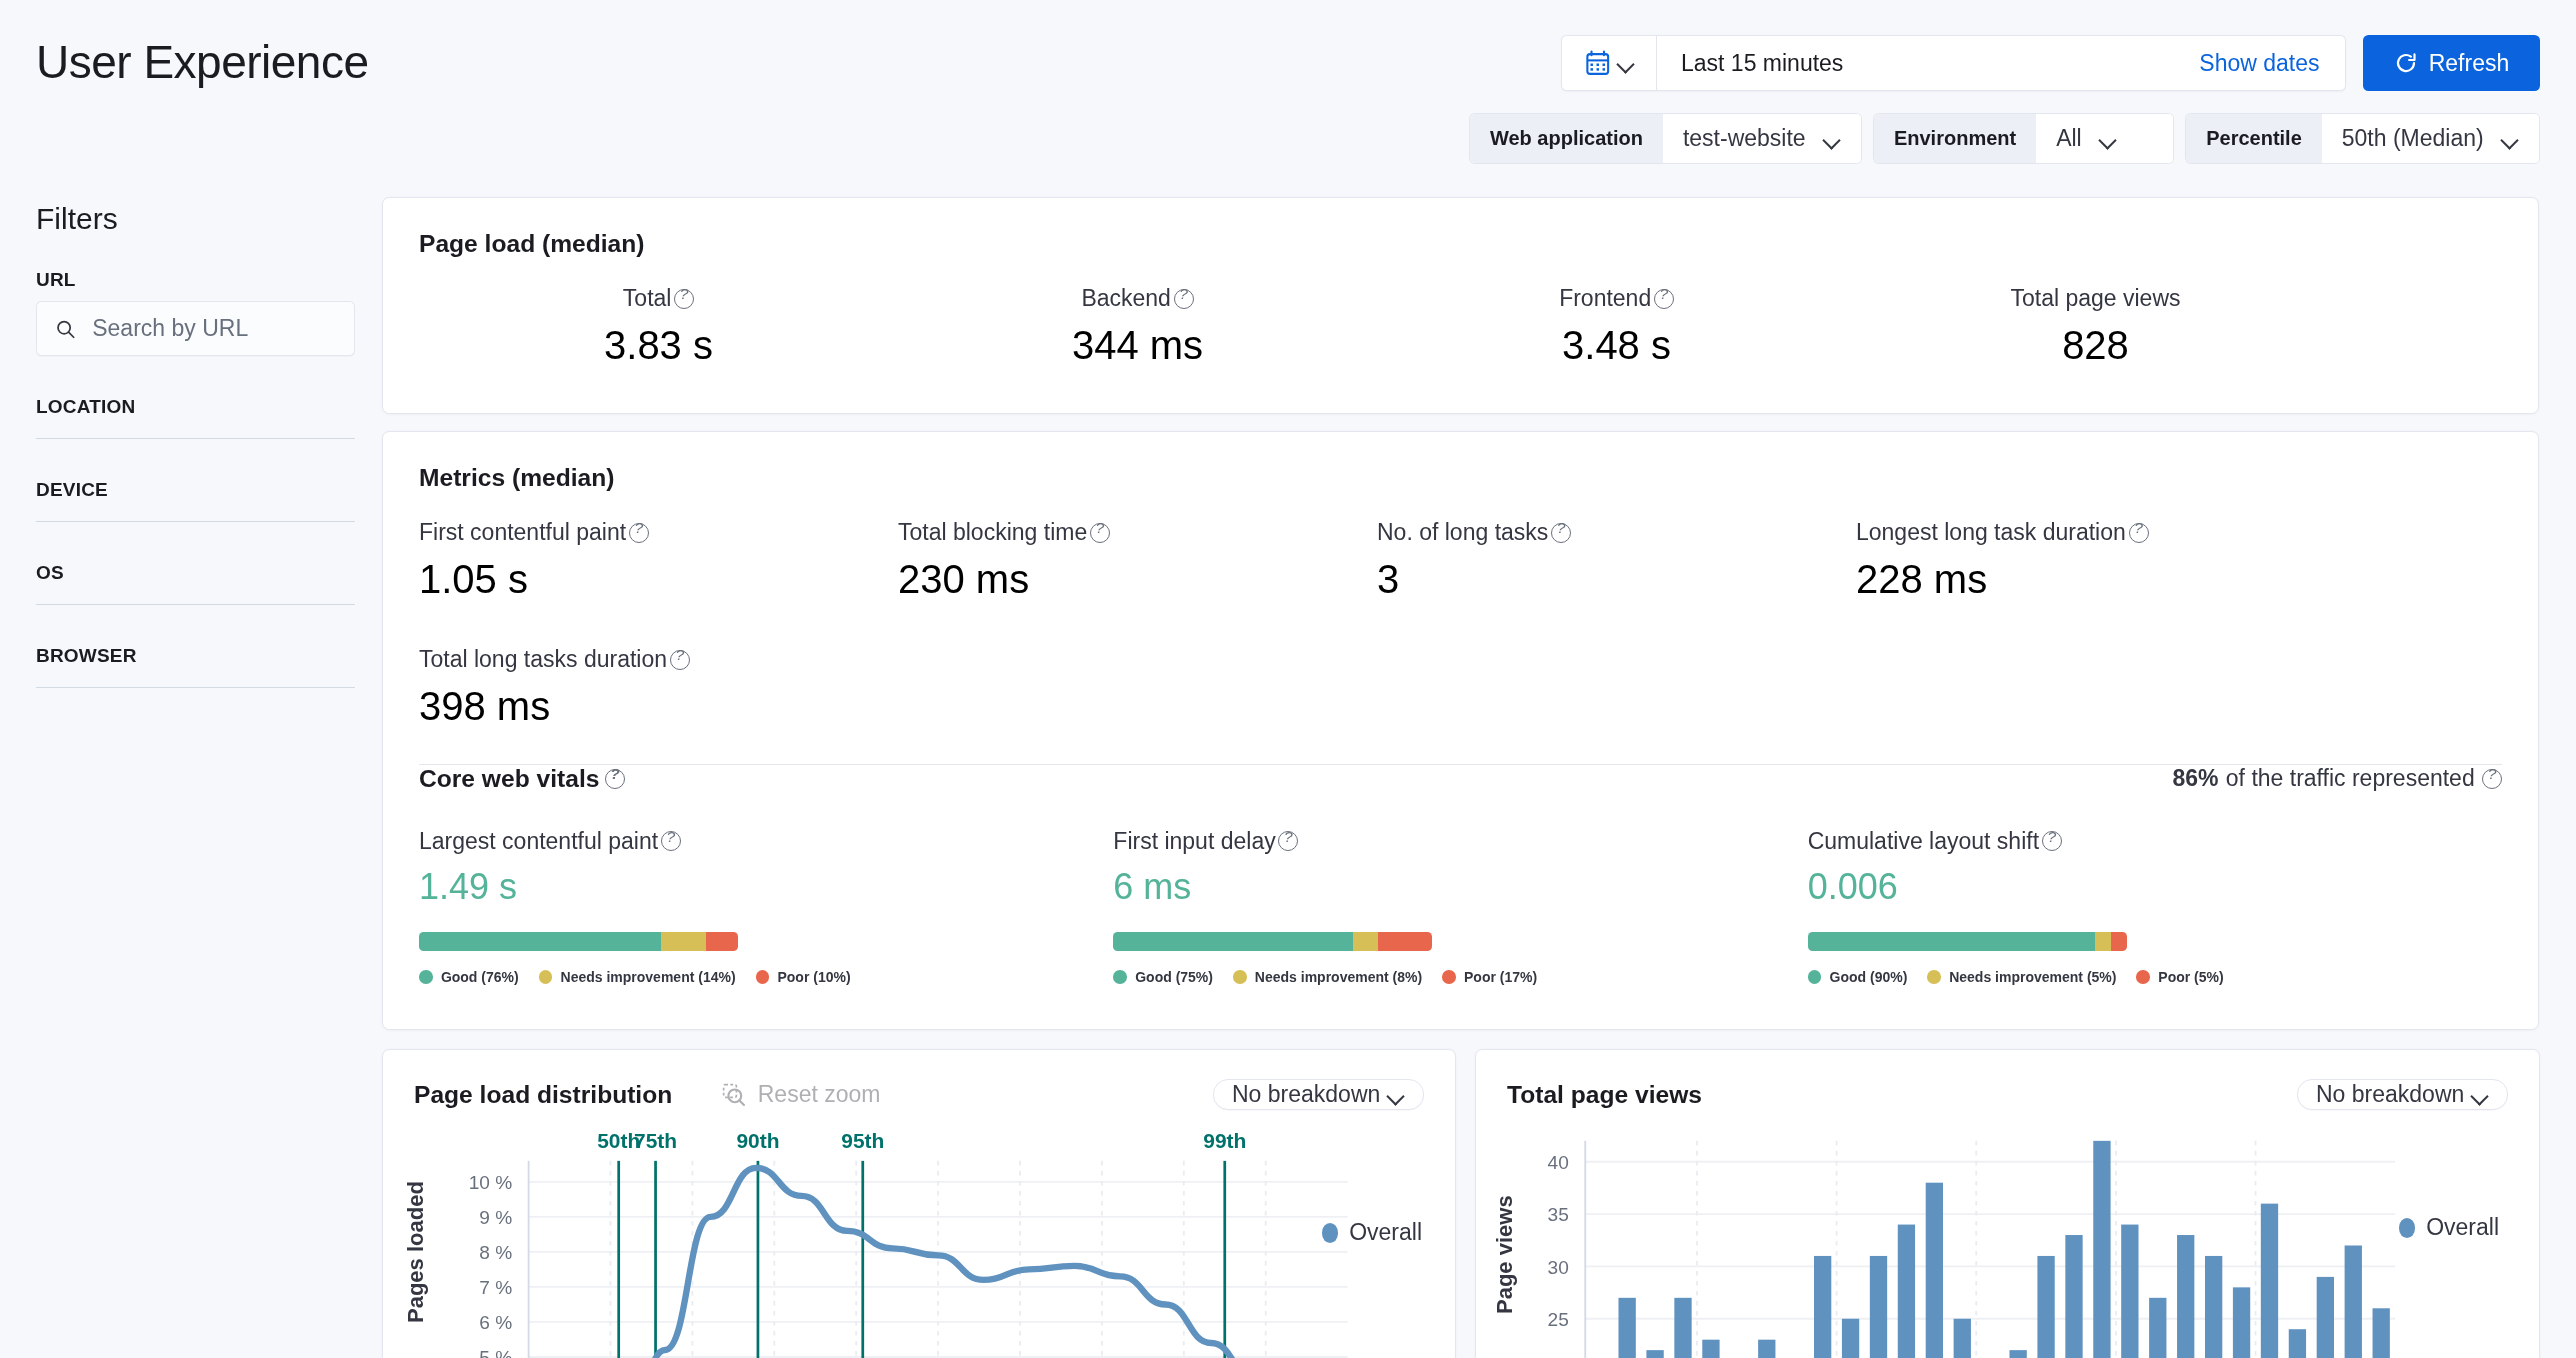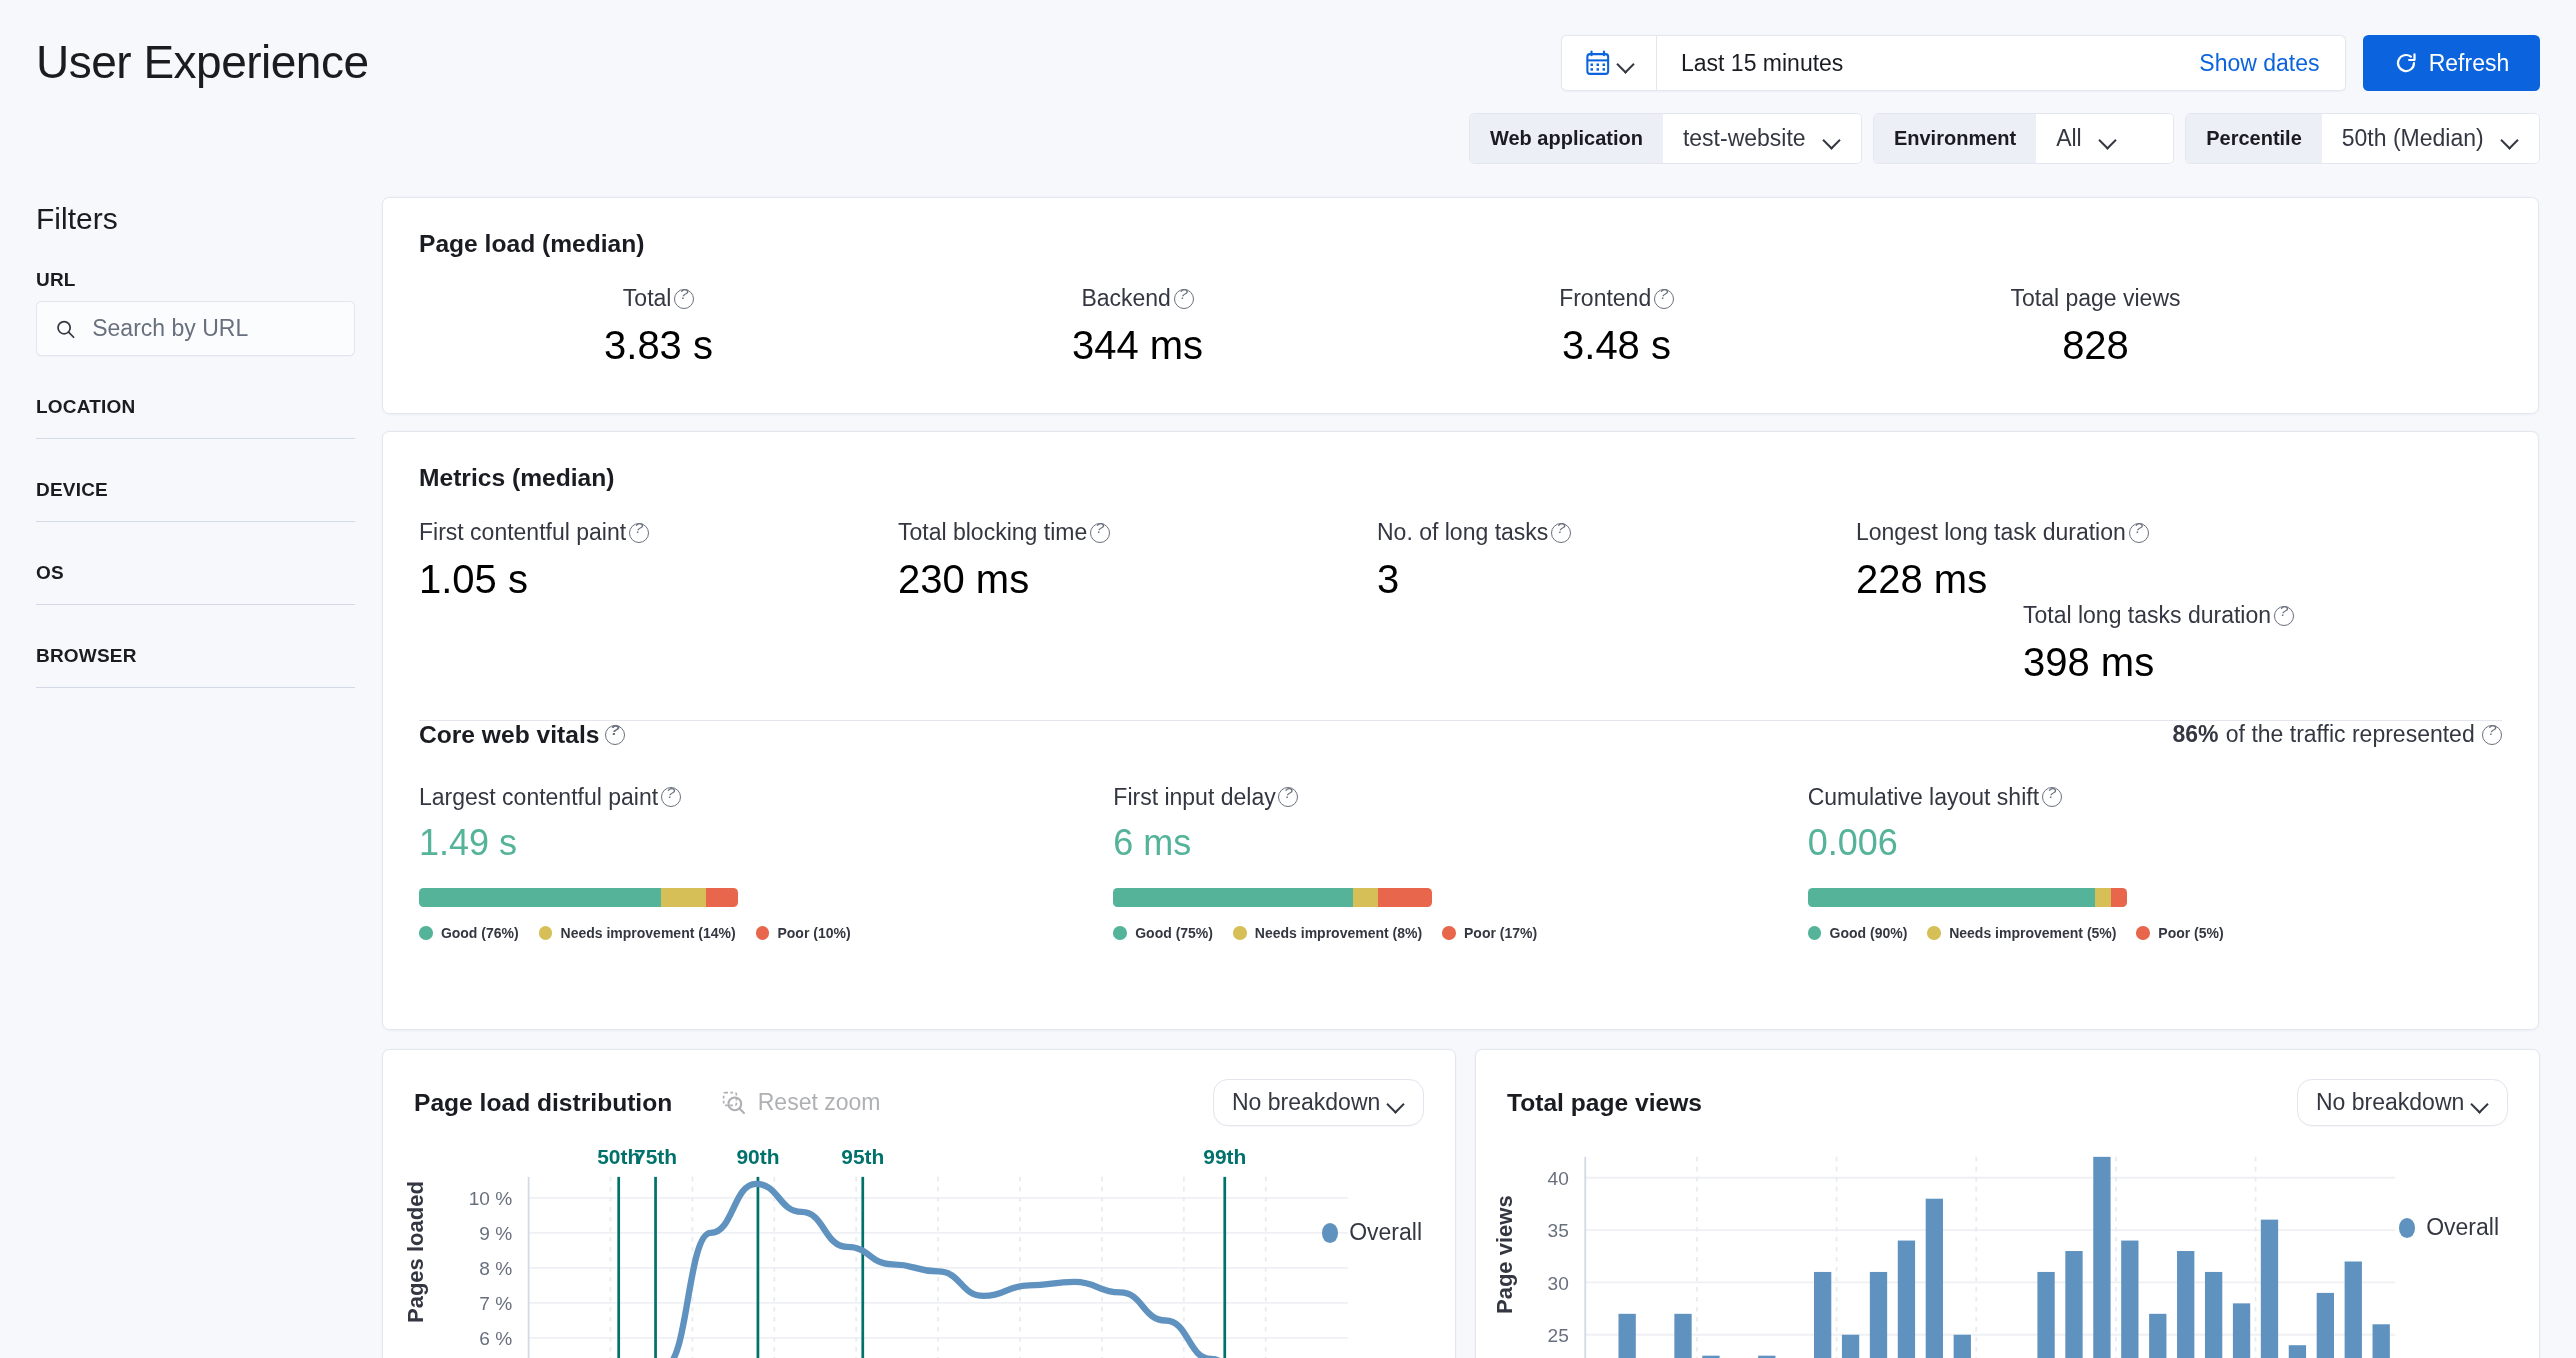--- a/index.html
+++ b/index.html
@@ -141,21 +141,21 @@
   .dot { width: 13.7px; height: 13.7px; border-radius: 50%; flex: none; }
   .hr-sep { height: 0.9px; background: #e3e6ef; margin-top: 35px; }
 
   
   .chart-head { display: flex; align-items: center; }
   .reset-zoom {
     display: flex; align-items: center; gap: 11px;
     font-size: 23px; color: #afb0b3; margin-left: 49px;
   }
   .breakdown {
-    margin-left: auto; height: 47px; min-width: 211px;
+    margin-left: auto; height: 31px; min-width: 211px;
     border: 0.9px solid #e3e6ef; border-radius: 15px; background: #fff;
     display: flex; align-items: center; justify-content: space-between;
     padding: 0 18px; font-size: 23px; color: #343741; cursor: pointer;
     box-shadow: 0 0.9px 0.9px rgba(0,0,0,.03);
   }
   .legend-overall {
     display: flex; align-items: center; gap: 11px;
     font-size: 23px; color: #343741;
   }
   .legend-overall .dot { width: 16.4px; height: 20px; border-radius: 50%; background: #6092c0; }
@@ -319,21 +319,21 @@
         </div>
         <div class="mcell">
           <span class="metric-label">
               <span>Longest long task duration</span>
               <i class="qmark"></i>
             </span>
           <div class="metric-value">228 ms</div>
         </div>
       </div>
 
-      <div class="mgrid" style="justify-content:flex-end;">
+      <div class="mgrid" style="margin-top:44px;">
         <div class="mcell">
           <span class="metric-label">
               <span>Total long tasks duration</span>
               <i class="qmark"></i>
             </span>
           <div class="metric-value">398 ms</div>
         </div>
       </div>
 
       <div class="hr-sep"></div>

